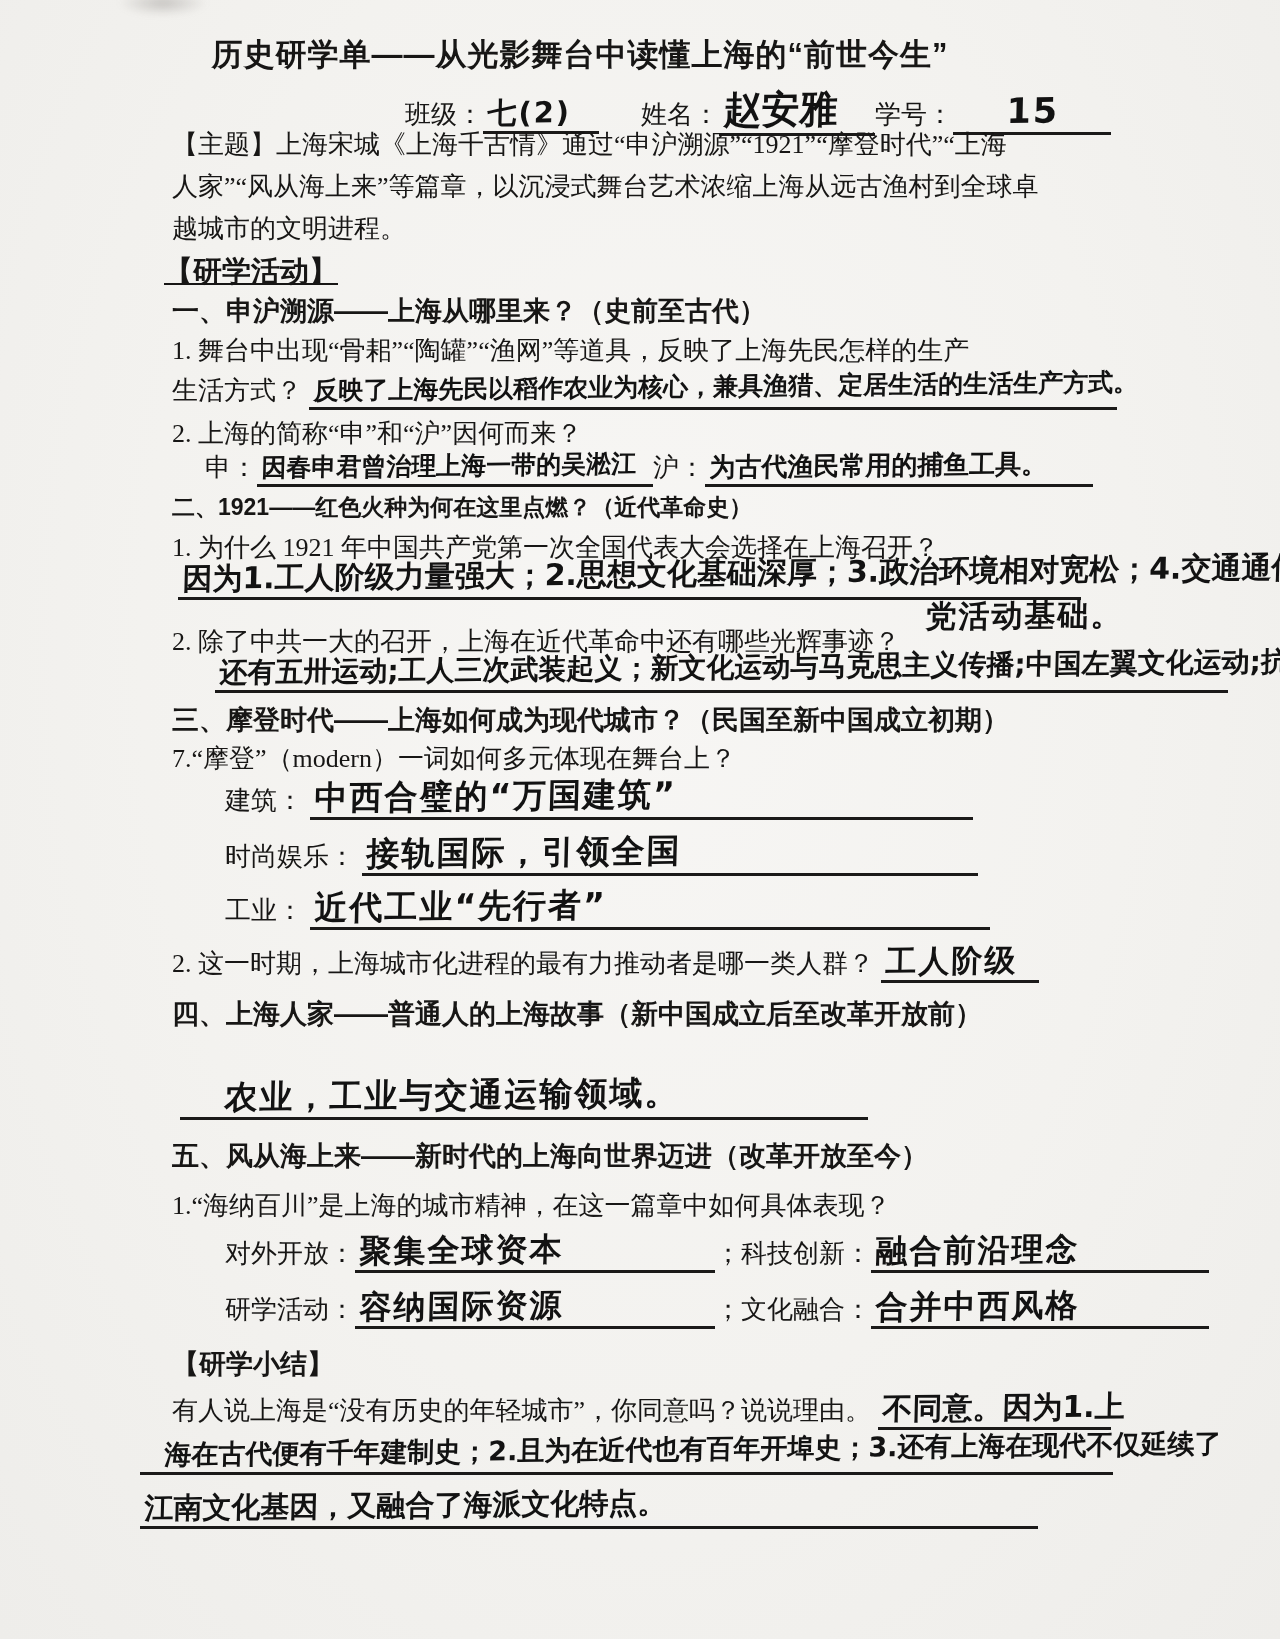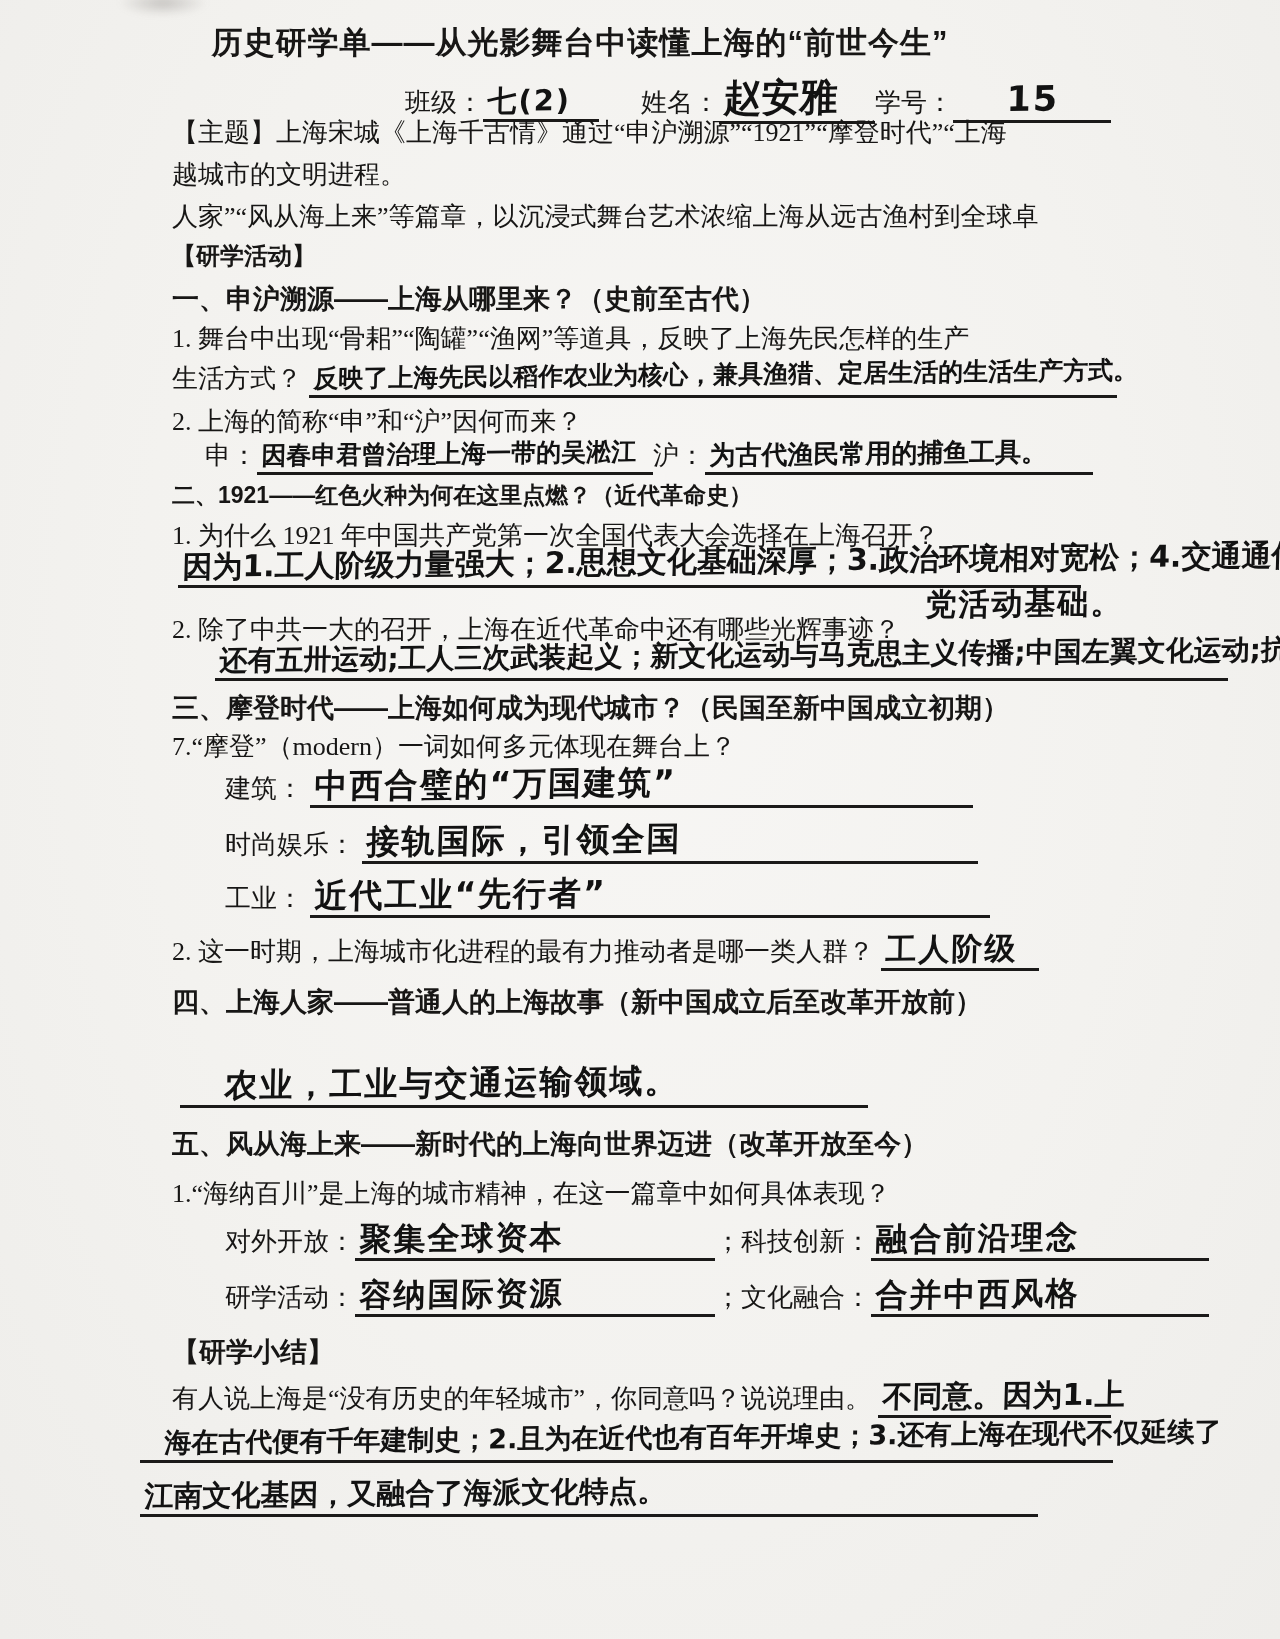--- a/index.html
+++ b/index.html
@@ -11,21 +11,21 @@
       radial-gradient(ellipse at 50% 40%, #f7f6f4 0%, #f3f2ef 55%, #eeedea 100%);
     color:#171615;
     font-family:"Liberation Serif","DejaVu Serif",serif;
     overflow:hidden;
   }
   .smudge{
     position:absolute;left:118px;top:-10px;width:90px;height:26px;
     background:radial-gradient(ellipse,rgba(120,115,112,.35),rgba(120,115,112,0) 70%);
     filter:blur(3px);
   }
-  .line{position:absolute;white-space:nowrap;font-size:26px;line-height:1.35;}
+  .line{position:absolute;white-space:nowrap;font-size:26px;line-height:1.35;margin-top:12px;}
   .b{font-weight:700;font-family:"Liberation Sans","DejaVu Sans",sans-serif;}
   .title{font-size:31px;letter-spacing:1px;}
   .hw{
     font-family:"DejaVu Sans","Liberation Sans",sans-serif;
     font-weight:700;color:#121212;letter-spacing:2px;
     display:inline-block;transform:rotate(-0.6deg) skewX(-2deg);
     transform-origin:left bottom;
   }
   .ul{
     display:inline-block;vertical-align:baseline;
@@ -41,25 +41,25 @@
   <div class="smudge"></div>
 
   <div class="line b title" style="left:0;top:22px;width:1160px;text-align:center;">历史研学单——从光影舞台中读懂上海的“前世今生”</div>
 
   <div class="line" style="left:405px;top:78px;">
     <span>班级：</span><span class="ul" style="width:108px;"><span class="hw" style="font-size:29px;">七(2)</span></span><span style="display:inline-block;width:42px;"></span><span>姓名：</span><span class="ul" style="width:148px;"><span class="hw" style="font-size:38px;letter-spacing:0;">赵安雅</span></span><span>学号：</span><span class="ul" style="width:150px;text-align:center;"><span class="hw" style="font-size:35px;">15</span></span>
   </div>
 
   <div class="line" style="left:172px;top:112px;line-height:42px;">
     <span class="wrapblock">【主题】上海宋城《上海千古情》通过“申沪溯源”“1921”“摩登时代”“上海</span>
+    <span class="wrapblock">人家”“风从海上来”等篇章，以沉浸式舞台艺术浓缩上海从远古渔村到全球卓</span>
     <span class="wrapblock">越城市的文明进程。</span>
-    <span class="wrapblock">人家”“风从海上来”等篇章，以沉浸式舞台艺术浓缩上海从远古渔村到全球卓</span>
   </div>
 
-  <div class="line b" style="left:172px;top:240px;font-size:24px;">【研学活动】</div>
+  <div class="line b" style="left:164px;top:240px;font-size:29px;text-decoration:underline;">【研学活动】</div>
 
   <div class="line b" style="left:172px;top:281px;font-size:27px;">一、申沪溯源——上海从哪里来？（史前至古代）</div>
   <div class="line" style="left:172px;top:321px;">1. 舞台中出现“骨耜”“陶罐”“渔网”等道具，反映了上海先民怎样的生产</div>
   <div class="line" style="left:172px;top:361px;">
     <span>生活方式？</span>
     <span class="ul" style="width:800px;"><span class="hw" style="font-size:25px;letter-spacing:0;">反映了上海先民以稻作农业为核心，兼具渔猎、定居生活的生活生产方式。</span></span>
   </div>
   <div class="line" style="left:172px;top:404px;">2. 上海的简称“申”和“沪”因何而来？</div>
   <div class="line" style="left:205px;top:438px;">
     <span>申：</span><span class="ul" style="width:388px;"><span class="hw" style="font-size:25px;letter-spacing:0;">因春申君曾治理上海一带的吴淞江</span></span><span>沪：</span><span class="ul" style="width:380px;"><span class="hw" style="font-size:26px;letter-spacing:0;">为古代渔民常用的捕鱼工具。</span></span>

